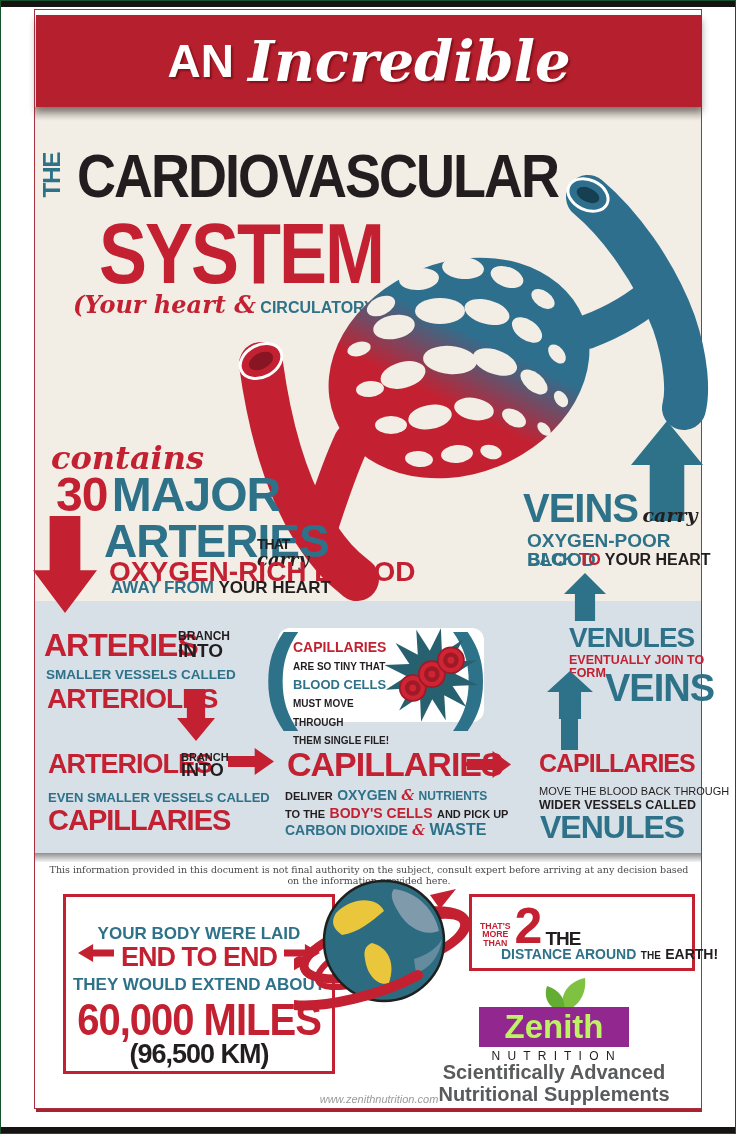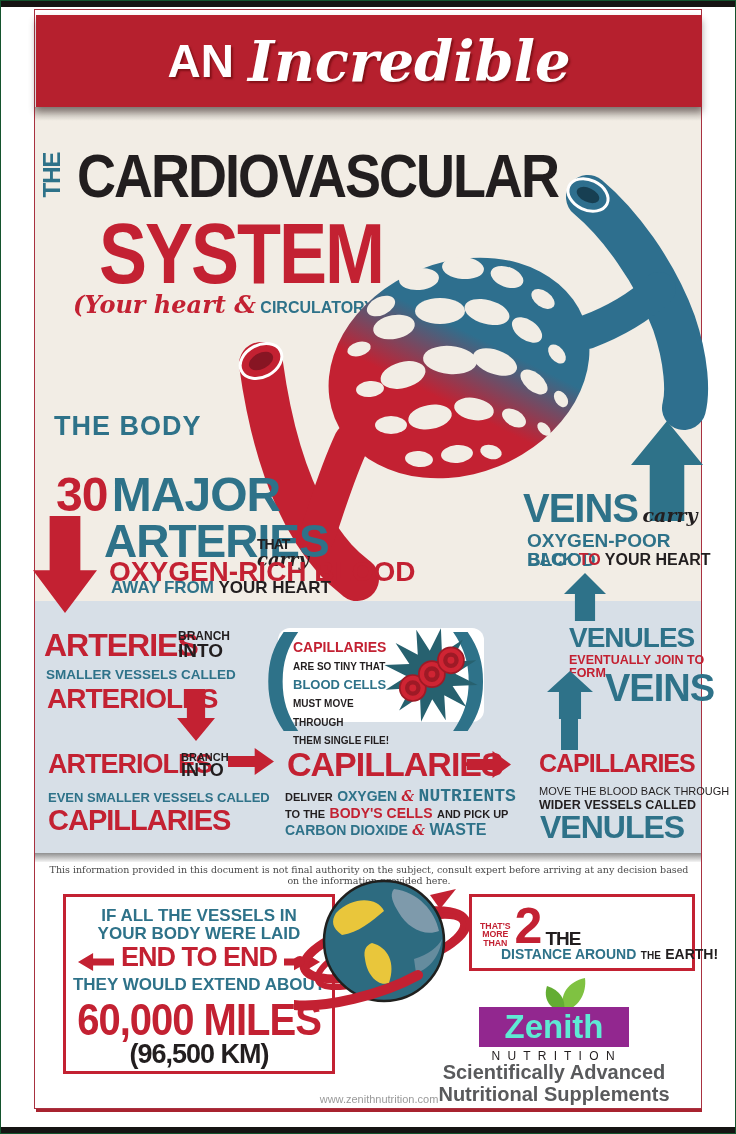--- a/index.html
+++ b/index.html
@@ -105,21 +105,21 @@
         <ellipse cx="243" cy="238" rx="20" ry="11" transform="rotate(10 243 238)"></ellipse>
         <ellipse cx="283" cy="247" rx="13" ry="8" transform="rotate(30 283 247)"></ellipse>
         <ellipse cx="313" cy="258" rx="8" ry="5" transform="rotate(45 313 258)"></ellipse>
         <ellipse cx="188" cy="288" rx="14" ry="8" transform="rotate(5 188 288)"></ellipse>
         <ellipse cx="226" cy="283" rx="16" ry="9" transform="rotate(-5 226 283)"></ellipse>
         <ellipse cx="260" cy="281" rx="11" ry="7" transform="rotate(15 260 281)"></ellipse>
       </g>
     </g>
   </svg>
 
-  <div class="abs teal h" style="left:53px;top:412px;font-size:27px;letter-spacing:1px;">THE BODY</div>
+  <div class="abs scr red" style="left:50px;top:441px;font-size:32px;">contains</div>
   <div class="abs" style="left:55px;top:470px;">
     <span class="red h" style="font-size:48px;">30</span>
     <span class="teal h" style="font-size:48px;">MAJOR</span>
   </div>
   <div class="abs teal h" style="left:103px;top:517px;font-size:46px;">ARTERIES</div>
   <div class="abs blk" style="left:256px;top:536px;width:60px;line-height:.9;">
     <span class="h" style="font-size:14px;">THAT</span><br>
     <span class="scr" style="font-size:18px;">carry</span>
   </div>
   <div class="abs red h" style="left:108px;top:557px;font-size:28px;letter-spacing:0;">OXYGEN-RICH BLOOD</div>
@@ -190,44 +190,43 @@
   <div class="abs arr-red right" style="left:227px;top:747px;width:46px;height:27px;"></div>
   <div class="abs teal h" style="left:47px;top:790px;font-size:13px;letter-spacing:0;">EVEN SMALLER VESSELS CALLED</div>
   <div class="abs red h" style="left:47px;top:805px;font-size:29px;">CAPILLARIES</div>
 
   <div class="abs red h" style="left:286px;top:746px;font-size:34px;">CAPILLARIES</div>
   <div class="abs arr-red right" style="left:466px;top:750px;width:44px;height:27px;"></div>
   <div class="abs" style="left:284px;top:785px;font-weight:bold;">
     <span class="blk" style="font-size:11px;">DELIVER</span>
     <span class="teal" style="font-size:14px;">OXYGEN</span>
     <span class="scr red" style="font-size:14px;">&amp;</span>
-    <span class="teal" style="font-size:18px;font-family:Liberation Mono, monospace;">NUTRIENTS</span>
+    <span class="teal" style="font-size:12px;">NUTRIENTS</span>
   </div>
   <div class="abs" style="left:284px;top:803px;font-weight:bold;">
     <span class="blk" style="font-size:11px;">TO THE</span>
     <span class="red" style="font-size:14px;">BODY'S CELLS</span>
     <span class="blk" style="font-size:11px;">AND PICK UP</span>
   </div>
   <div class="abs" style="left:284px;top:820px;font-weight:bold;">
     <span class="teal" style="font-size:14px;">CARBON DIOXIDE</span>
     <span class="scr red" style="font-size:14px;">&amp;</span>
     <span class="teal" style="font-size:16px;">WASTE</span>
   </div>
 
   <div class="abs red h" style="left:538px;top:750px;font-size:25px;">CAPILLARIES</div>
   <div class="abs blk" style="left:538px;top:784px;font-size:11px;font-weight:normal;">MOVE THE BLOOD BACK THROUGH</div>
   <div class="abs blk" style="left:538px;top:797px;font-size:12.5px;font-weight:bold;">WIDER VESSELS CALLED</div>
   <div class="abs teal h" style="left:539px;top:810px;font-size:32px;">VENULES</div>
 
   <div class="abs ctr" style="left:48px;top:863px;width:640px;font-family:'DejaVu Serif',serif;font-size:9.5px;color:#4a4a4a;">This information provided in this document is not final authority on the subject, consult expert before arriving at any decision based on the information provided here.</div>
 
   <div class="abs box-red" style="left:62px;top:893px;width:272px;height:180px;"></div>
-  <div class="abs ctr teal h" style="left:70px;top:906px;width:256px;font-size:17px;letter-spacing:0;">IF ALL THE VESSELS IN</div>
   <div class="abs ctr teal h" style="left:70px;top:924px;width:256px;font-size:17px;letter-spacing:0;">YOUR BODY WERE LAID</div>
-  <div class="abs" style="left:70px;top:943px;width:256px;display:flex;align-items:flex-end;justify-content:center;gap:7px;">
+  <div class="abs" style="left:70px;top:943px;width:256px;display:flex;align-items:flex-start;justify-content:center;gap:7px;">
     <span class="arr-red left" style="width:36px;height:18px;display:inline-block;"></span>
     <span class="red h" style="font-size:27px;">END TO END</span>
     <span class="arr-red right" style="width:36px;height:18px;display:inline-block;clip-path:polygon(100% 50%,58% 0,58% 30%,0 30%,0 70%,58% 70%,58% 100%);"></span>
   </div>
   <div class="abs ctr teal h" style="left:70px;top:975px;width:256px;font-size:17px;letter-spacing:0;">THEY WOULD EXTEND ABOUT</div>
   <div class="abs ctr red h" style="left:70px;top:997px;width:256px;font-size:40px;transform:scaleY(1.1);transform-origin:top center;">60,000 MILES</div>
   <div class="abs ctr blk h" style="left:70px;top:1040px;width:256px;font-size:27px;">(96,500 KM)</div>
 
   <svg class="abs" style="left:293px;top:860px;" width="180" height="170" viewBox="-90 -80 180 170">
     <ellipse cx="0" cy="4" rx="84" ry="26" transform="rotate(-16)" fill="none" stroke="#c32132" stroke-width="9"></ellipse>
@@ -254,22 +253,22 @@
   <div class="abs" style="left:500px;top:944px;font-weight:bold;">
     <span class="teal" style="font-size:14px;">DISTANCE AROUND</span>
     <span class="blk" style="font-size:10px;">THE</span>
     <span class="blk" style="font-size:14px;">EARTH!</span>
   </div>
 
   <svg class="abs" style="left:540px;top:977px;" width="64" height="34" viewBox="0 0 64 34">
     <path d="M 22 34 C 18 16 27 4 44 0 C 46 16 37 30 22 34 Z" fill="#7fc241"></path>
     <path d="M 20 34 C 8 30 2 20 6 8 C 19 12 25 22 23 32 Z" fill="#63ad33"></path>
   </svg>
-  <div class="abs ctr" style="left:478px;top:1006px;width:150px;height:40px;background:#92278f;color:#5eead4;font-size:33px;font-weight:bold;line-height:40px;">Zenith</div>
+  <div class="abs ctr" style="left:478px;top:1006px;width:150px;height:40px;background:#92278f;color:#bef264;font-size:33px;font-weight:bold;line-height:40px;">Zenith</div>
   <div class="abs ctr blk" style="left:474px;top:1048px;width:158px;font-size:12px;letter-spacing:2px;">N U T R I T I O N</div>
   <div class="abs ctr" style="left:428px;top:1060px;width:250px;font-size:20px;font-weight:bold;color:#595a5c;">Scientifically Advanced</div>
   <div class="abs ctr" style="left:428px;top:1082px;width:250px;font-size:20px;font-weight:bold;color:#595a5c;">Nutritional Supplements</div>
-  <div class="abs ctr" style="left:288px;top:1092px;width:180px;font-size:11px;color:#9a9a9a;">www.zenithnutrition.com</div>
+  <div class="abs ctr" style="left:288px;top:1092px;width:180px;font-size:11px;color:#9a9a9a;font-style:italic;">www.zenithnutrition.com</div>
 
   <div class="abs" style="left:35px;top:1108px;width:666px;height:2.5px;background:#a8232f;"></div>
   <div class="abs bar-black" style="top:1126px;height:8px;"></div>
 
 </div>
 
 </body></html>

